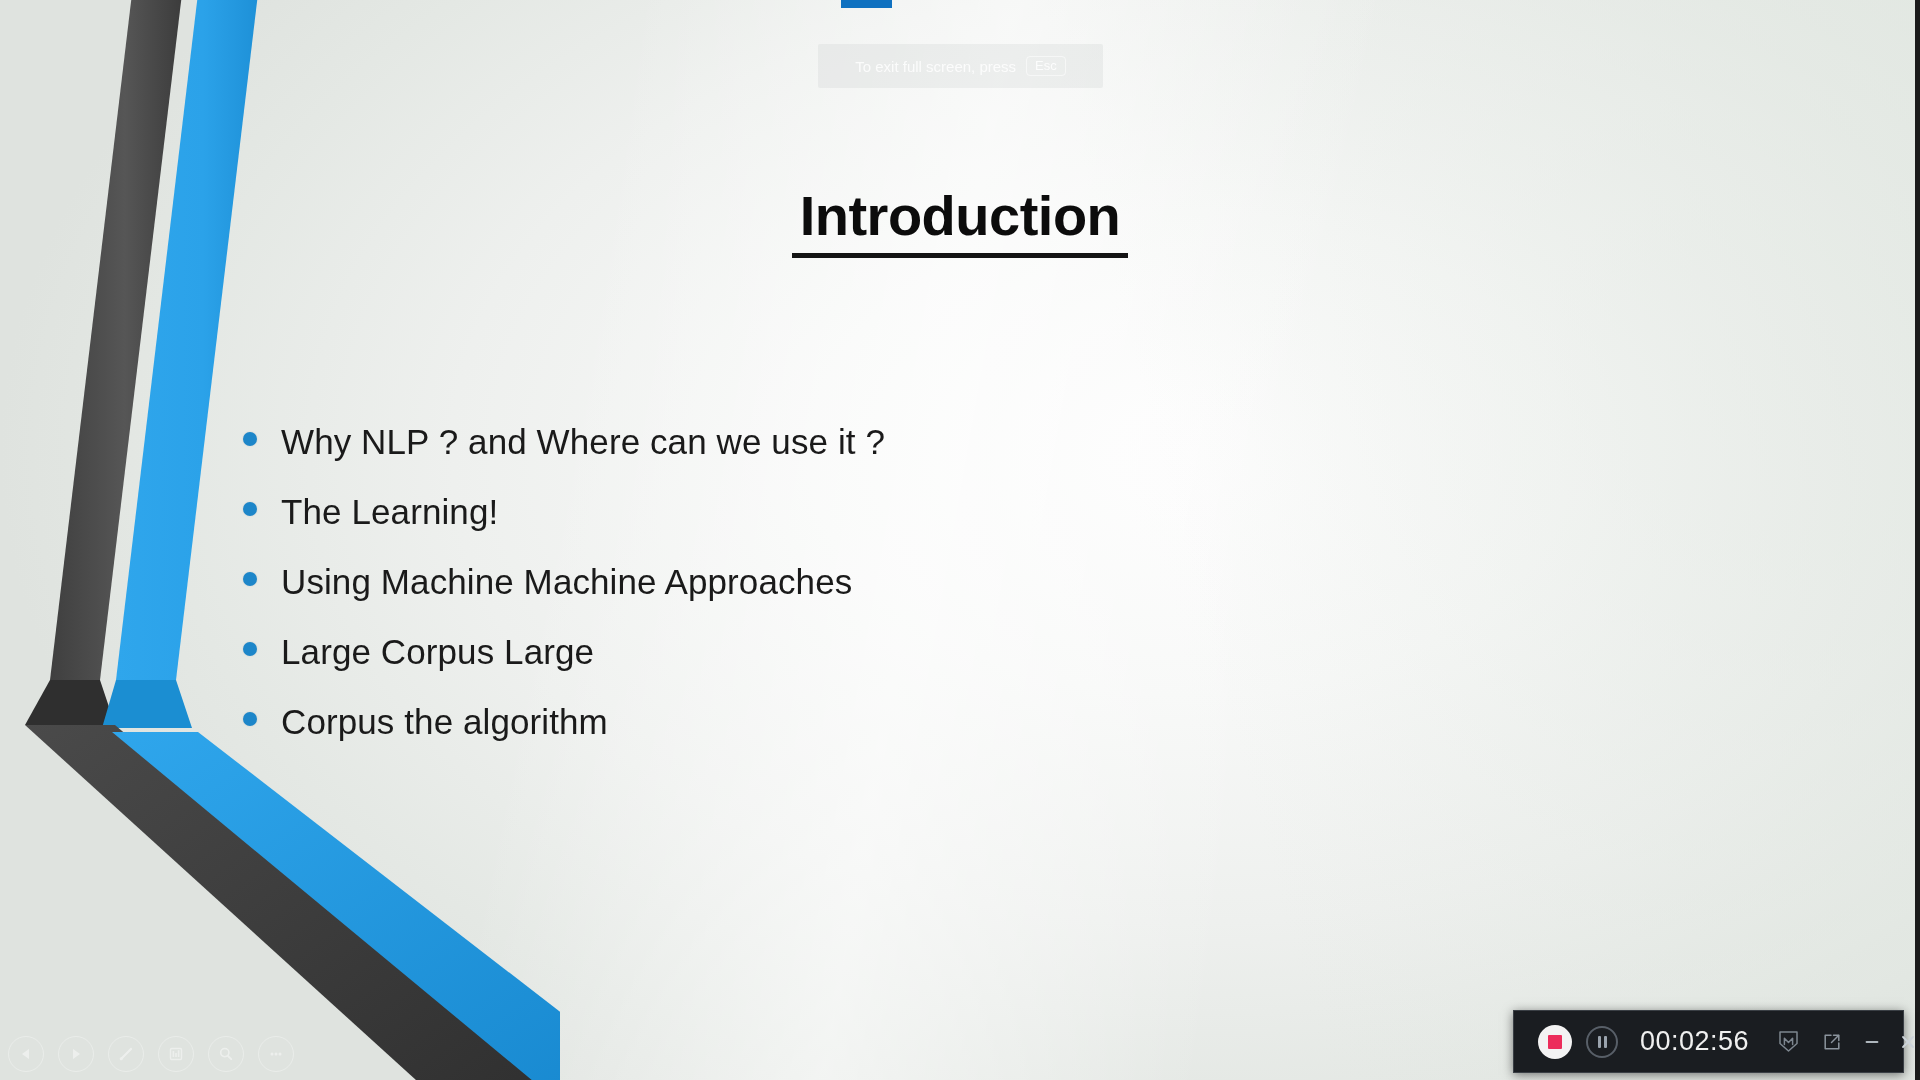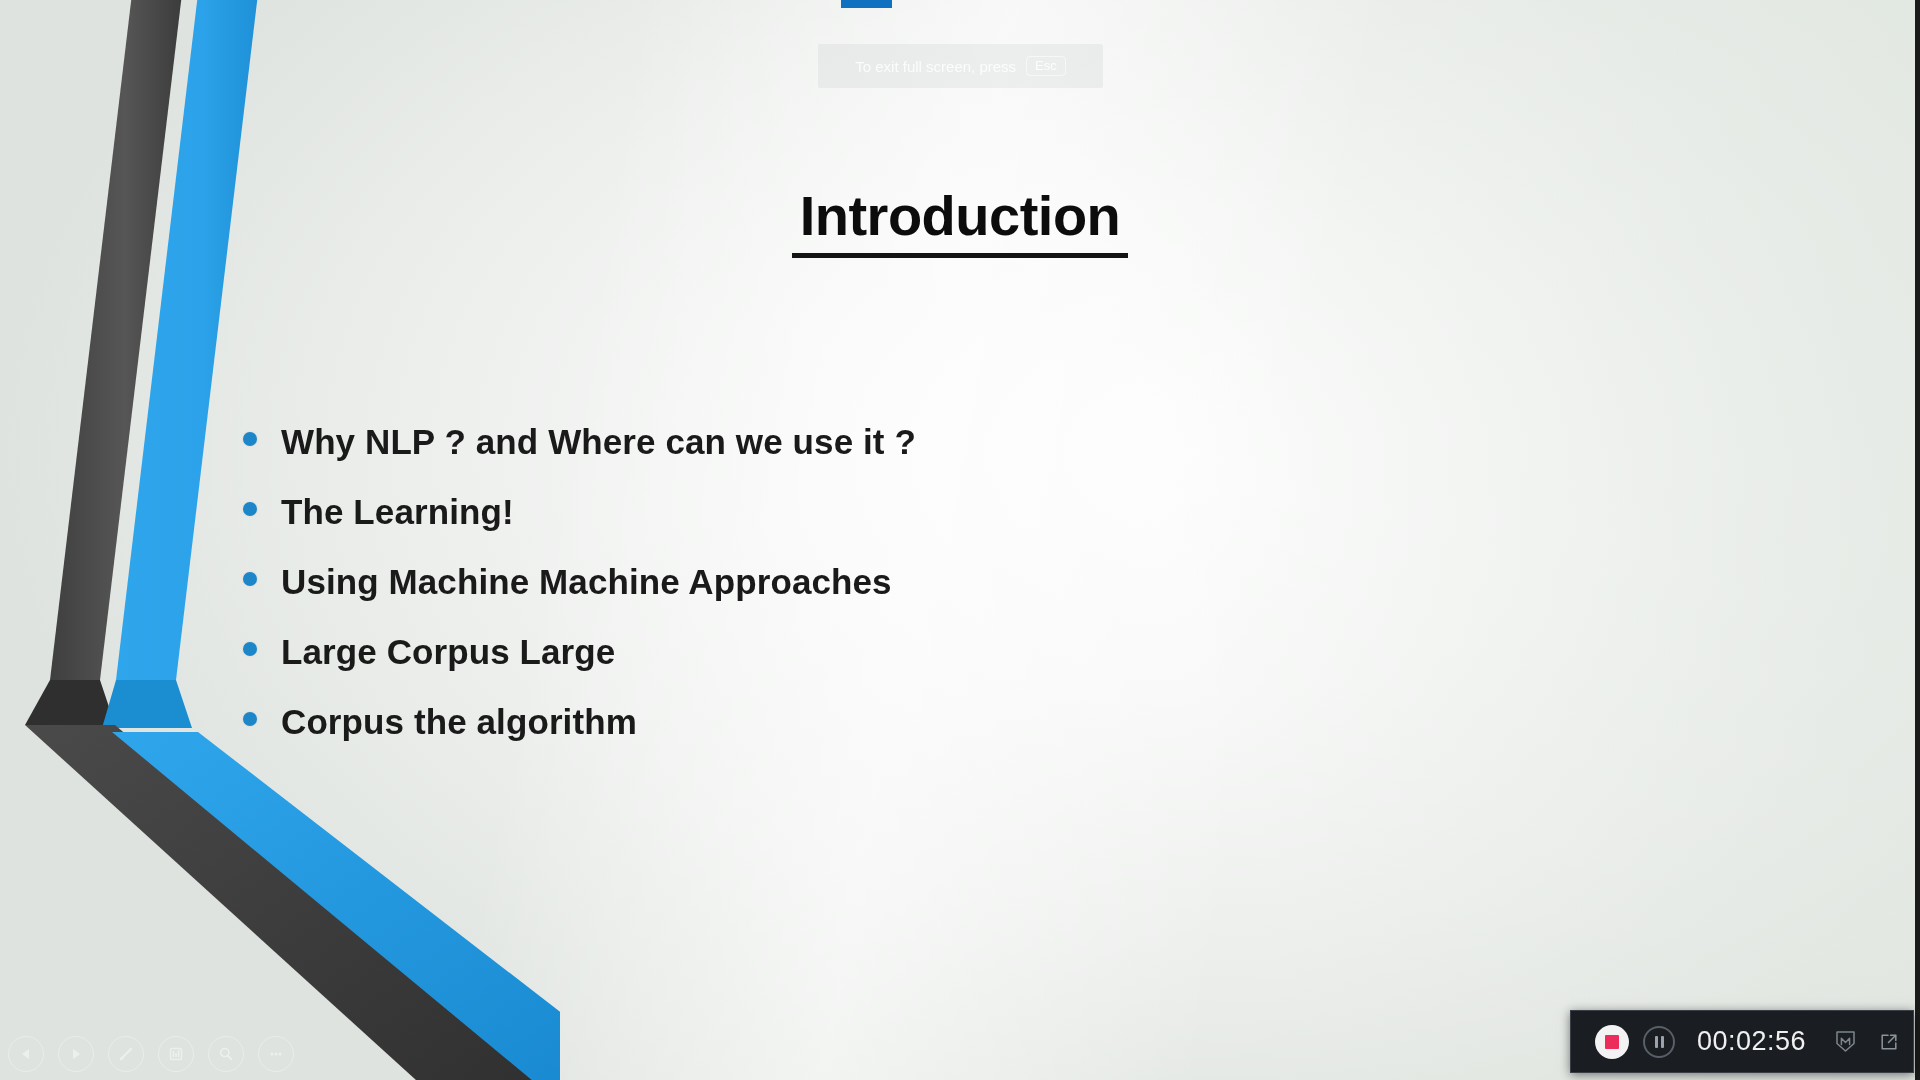--- a/index.html
+++ b/index.html
@@ -65,21 +65,21 @@
   .bullet-dot{
     width:14px; height:14px; border-radius:50%;
     background:#1d86c9;
     margin-top:12px; margin-right:24px;
     flex:0 0 auto;
     box-shadow:0 0 2px rgba(0,0,0,.12);
   }
   .bullet-text{
     font-family:"Liberation Sans", sans-serif;
     font-size:35px;
-    font-weight:700;
+    font-weight:400;
     color:#1a1a1a;
     line-height:44px;
     white-space:nowrap;
     letter-spacing:.1px;
   }
   .bullet-text u{ text-decoration:underline; text-underline-offset:2px; }
 
   
   #fullscreen-toast{
     position:absolute; left:818px; top:44px;
@@ -115,22 +115,22 @@
   .nav-btn{
     width:36px; height:36px; border-radius:50%;
     border:1.5px solid rgba(255,255,255,.72);
     display:flex; align-items:center; justify-content:center;
     background:transparent;
   }
   .nav-btn svg{ display:block; }
 
   
   #recorder-bar{
-    position:absolute; right:6px; bottom:7px;
-    width:344px; height:63px;
+    position:absolute; right:16px; bottom:7px;
+    width:391px; height:63px;
     background:#1a1d21;
     border:1px solid #3a3f45;
     display:flex; align-items:center;
     padding:0 16px 0 24px;
     gap:0;
     box-shadow:0 2px 10px rgba(0,0,0,.5);
   }
   #rec-stop-button{
     width:34px; height:34px; border-radius:50%;
     background:#f3f3f3;

